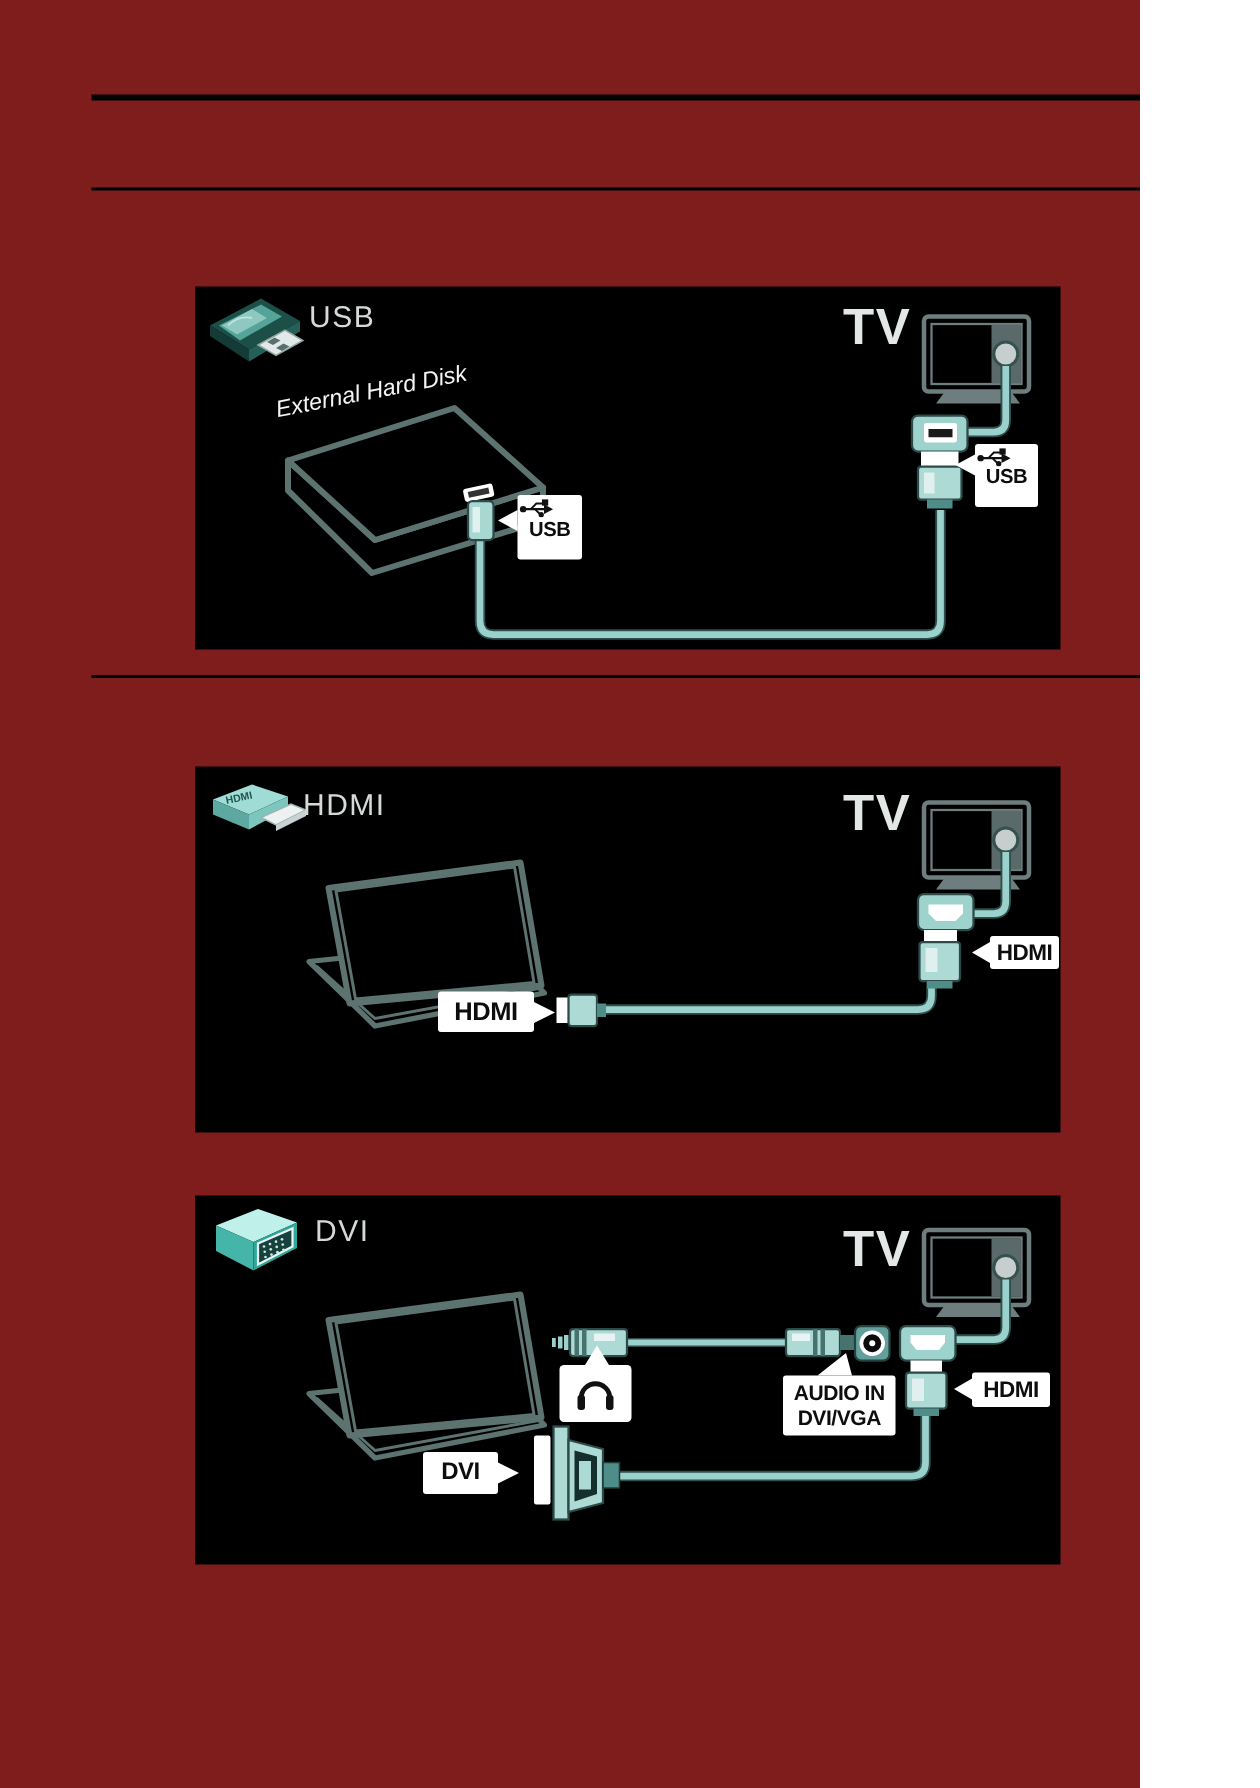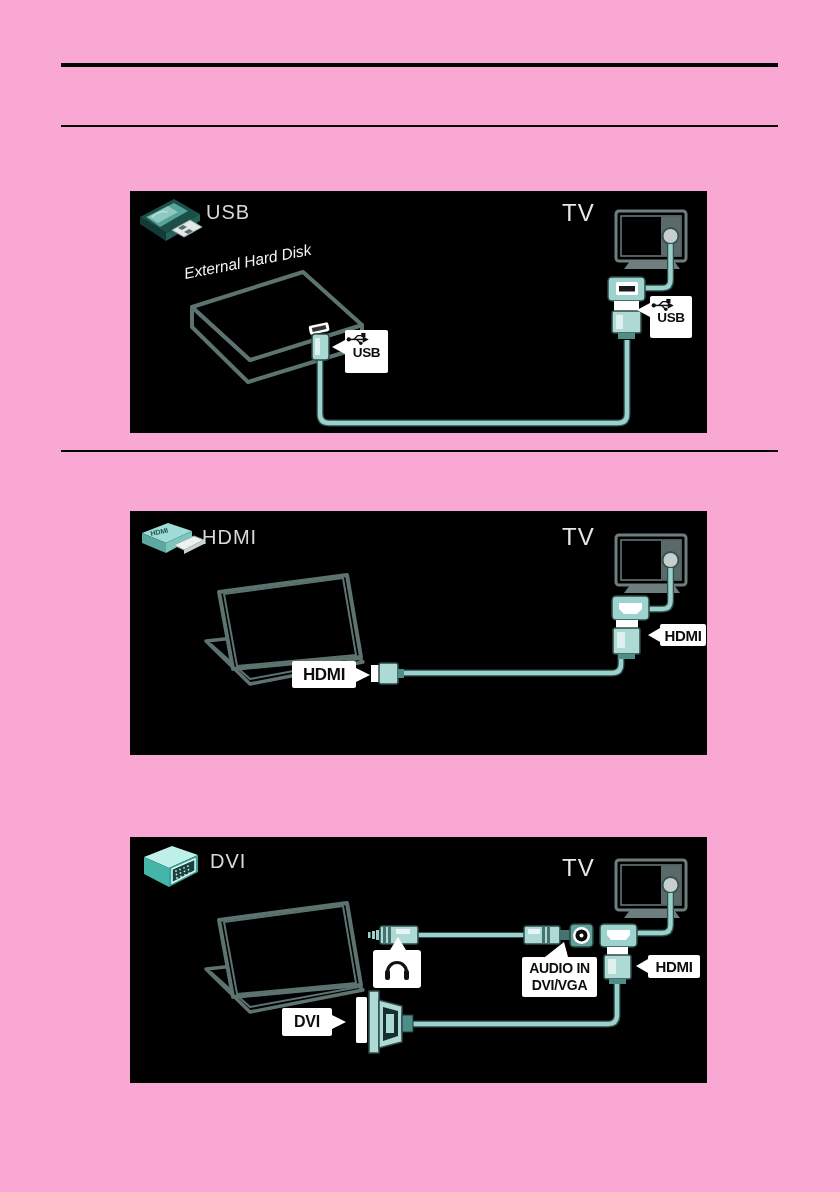--- a/index.html
+++ b/index.html
@@ -1,28 +1,28 @@
 <!DOCTYPE html>
 <html><head>
 <meta charset="utf-8">
 <style>
   html,body{margin:0;padding:0;background:#fff;}
-  .page{position:relative;width:840px;height:1192px;background:#f9a8d4;overflow:hidden;
+  .page{position:relative;width:760px;height:1192px;background:#7f1d1d;overflow:hidden;
         font-family:"Liberation Sans",sans-serif;}
   .hrule{position:absolute;left:61px;width:717px;background:#000;}
   .rule-thick{top:63px;height:4px;}
   .rule-thin{top:125px;height:2px;}
   .rule-mid{top:450px;height:2px;}
   .panel{position:absolute;left:130px;width:577px;background:#000;}
   .panel svg{position:absolute;left:0;top:0;}
   .p1{top:191px;height:242px;}
   .p2{top:511px;height:244px;}
-  .p3{top:797px;height:246px;margin-top:40px;}
+  .p3{top:797px;height:246px;}
   .ptitle{position:absolute;color:#d6d9d9;font-size:20px;letter-spacing:1px;}
-  .tvlabel{position:absolute;color:#e4e7e7;font-size:24px;letter-spacing:1px;}
+  .tvlabel{position:absolute;color:#e4e7e7;font-size:34px;letter-spacing:1px;font-weight:bold;}
   .devlabel{position:absolute;color:#f4f4f4;font-size:15.5px;font-style:italic;
             transform:rotate(-11deg);transform-origin:left bottom;white-space:nowrap;}
   .bubble-text{position:absolute;display:flex;align-items:center;justify-content:center;
                color:#0d0d0d;font-weight:700;letter-spacing:-0.3px;}
   .bubble-col{flex-direction:column;gap:1px;}
   .two-line{flex-direction:column;line-height:1.25;}
 </style>
 </head>
 <body>
 

